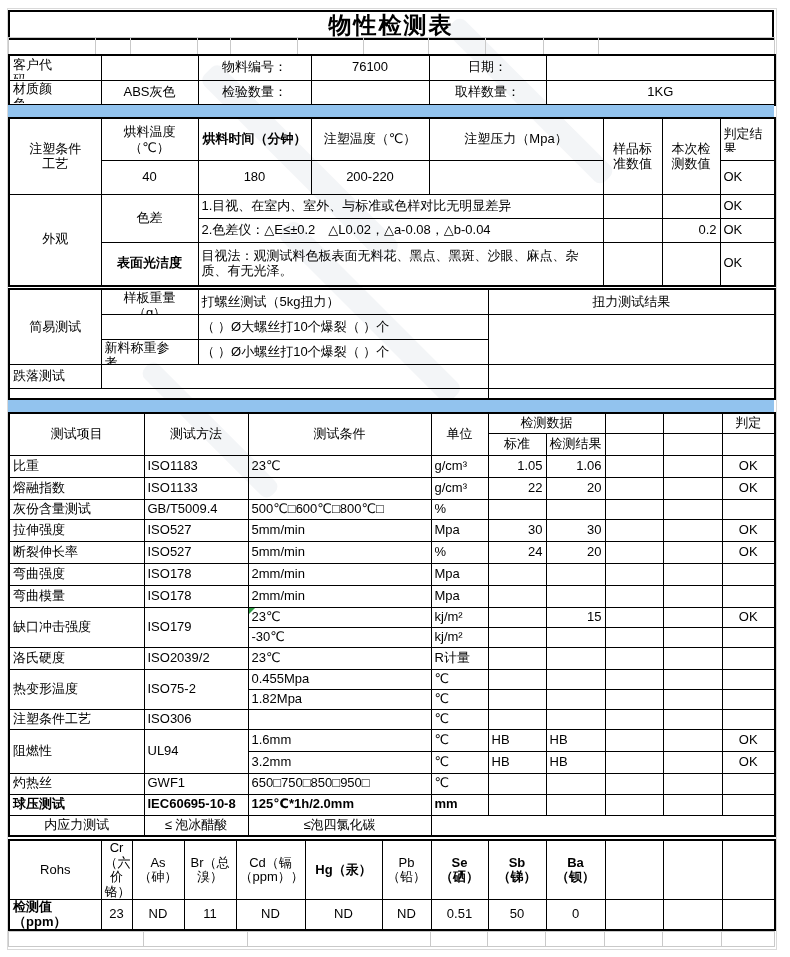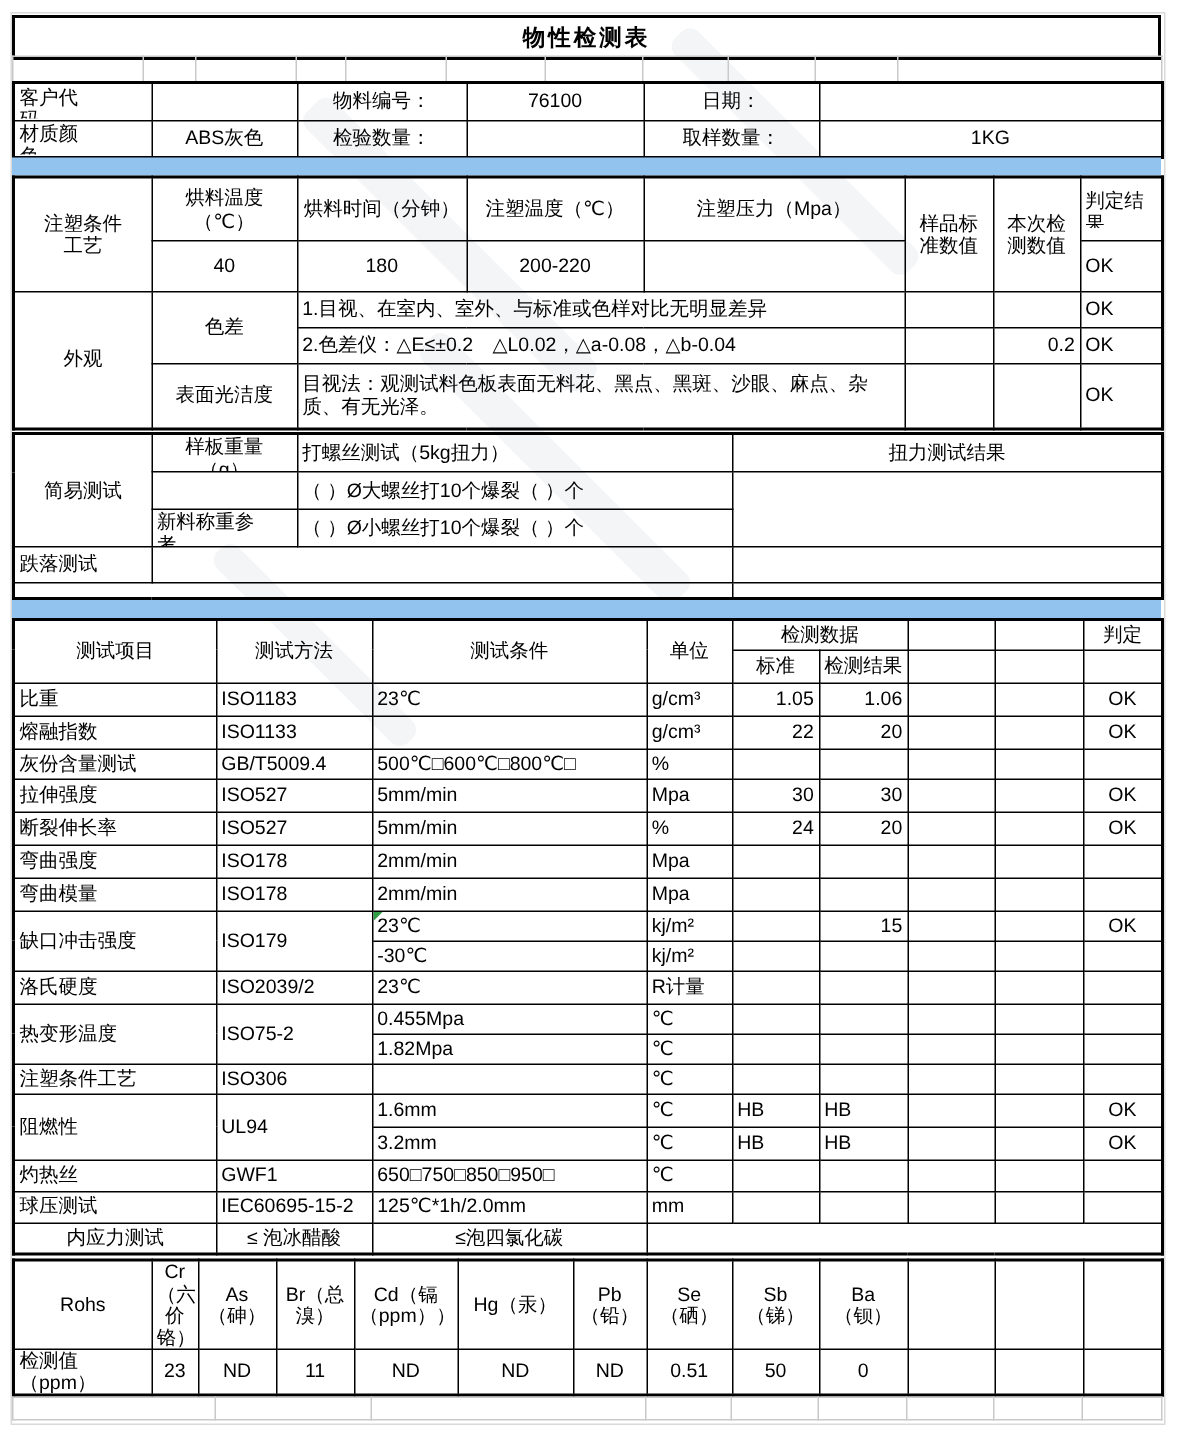--- a/index.html
+++ b/index.html
@@ -6,25 +6,25 @@
   .sheet{position:relative;width:790px;height:957px;background:#ffffff;overflow:hidden;
          font-family:"Liberation Sans","DejaVu Sans",sans-serif;color:#000;}
   .frame{position:absolute;left:7px;top:8px;width:768px;height:940px;border:1px solid #d9d9d9;}
   .wm{position:absolute;background:#e9ecf1;opacity:.55;transform:rotate(45deg);border-radius:8px;z-index:0;}
   .tbl{position:absolute;left:8px;border-collapse:collapse;table-layout:fixed;z-index:2;background:transparent;}
   .tbl td{border:1px solid #000;font-size:13px;line-height:1.12;padding:0 3px;overflow:hidden;vertical-align:middle;}
   .blk{border:2px solid #000;}
   .gray td{border:1px solid #c9c9c9;}
   .band{position:absolute;left:8px;width:766px;height:12px;z-index:2;}
   .title-box{position:absolute;left:8px;top:10px;width:762px;height:26px;border:2px solid #000;
-             display:flex;align-items:center;justify-content:center;font-size:15px;font-weight:bold;
+             display:flex;align-items:center;justify-content:center;font-size:23px;font-weight:bold;
              letter-spacing:2px;z-index:2;background:transparent;}
   .ctr{text-align:center;}
   .num{text-align:right;padding-right:4px;}
-  .f14{font-size:14px;} .f12{font-size:12px;} .f11{font-size:11px;} .f10{font-size:10px;}
+  .f14{font-size:14px;} .f12{font-size:12px;font-weight:bold;} .f11{font-size:11px;} .f10{font-size:10px;}
   .f9{font-size:9px;} .f8{font-size:8px;margin-left:19px;} .f7{font-size:7px;}
   .clip{display:inline-block;overflow:hidden;vertical-align:middle;}
   .w48{width:50px;} .w60{width:60px;} .w70{width:70px;} .w44{width:46px;}
   .h22{height:22px;line-height:15px;} .h24{height:24px;line-height:15px;}
   .h30{height:30px;line-height:16px;} .h26c{height:26px;line-height:15px;}
   .two{line-height:15px;display:inline-block;vertical-align:middle;}
   .gmark{position:relative;}
   .gmark::before{content:"";position:absolute;left:0;top:0;width:0;height:0;
                  border-top:6px solid #2f9e44;border-right:6px solid transparent;}
   .nowrapov{white-space:nowrap;position:relative;z-index:3;}
@@ -389,23 +389,23 @@
       <td>灼热丝</td>
       <td>GWF1</td>
       <td>650□750□850□950□</td>
       <td>℃</td>
       <td></td>
       <td></td>
       <td></td>
           <td></td>
       <td></td>
     </tr>
-    <tr style="height:21px;">
+    <tr style="height:21px;font-weight:bold;">
       <td>球压测试</td>
-      <td><span class="nowrapov">IEC60695-15-2</span></td>
+      <td><span class="nowrapov">IEC60695-10-8</span></td>
       <td>125℃*1h/2.0mm</td>
       <td>mm</td>
       <td></td>
       <td></td>
       <td></td>
           <td></td>
       <td></td>
     </tr>
     <tr style="height:21px;">
       <td class="ctr f14">内应力测试</td>

